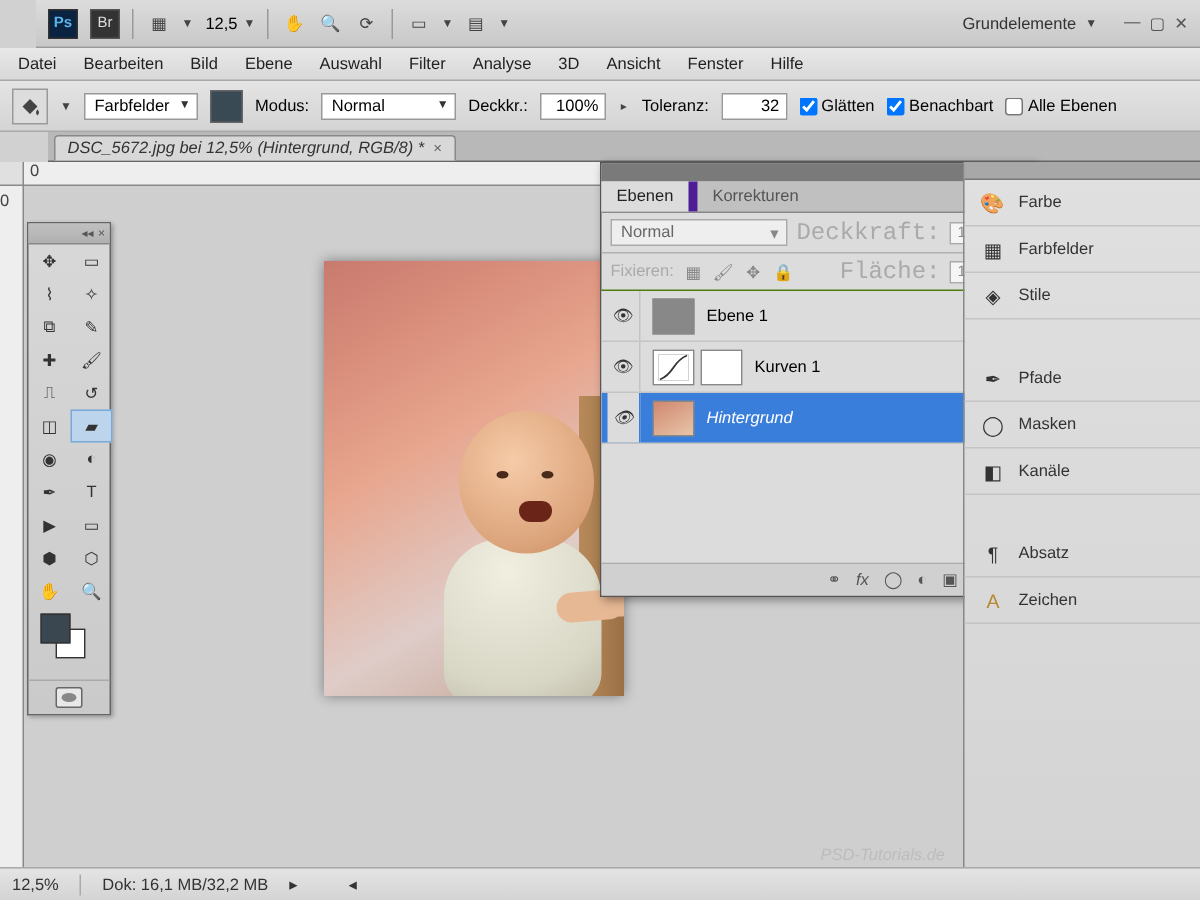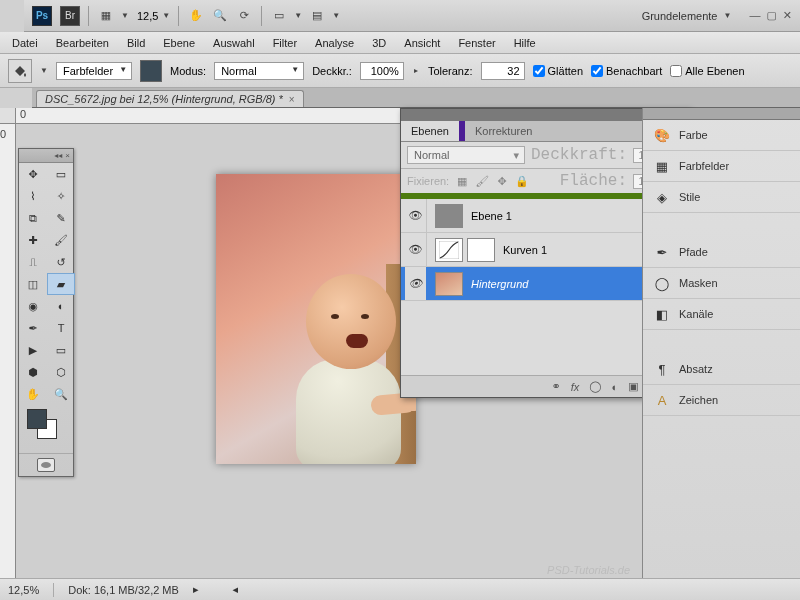--- a/index.html
+++ b/index.html
@@ -74,21 +74,21 @@
 .lp-titlebar span { color:#ccc; font-size:8px;}
 .lp-tabs { display:flex; background:#c0c0c0; border-bottom:1px solid #888; align-items:center;}
 .lp-tab { padding:4px 10px; color:#555; }
 .lp-tab.act { background:#dcdcdc; color:#222; border-right:6px solid #4c1d95;}
 .lp-menu { margin-left:auto; padding:0 6px; color:#555;}
 .lp-opts { display:flex; align-items:center; padding:4px 6px; gap:6px; border-bottom:1px solid #b0b0b0;}
 .blend-sel { flex:1; border:1px solid #aaa; background:#eee; padding:2px 6px; color:#666; position:relative;}
 .blend-sel::after{content:'▾'; position:absolute; right:5px; color:#888;}
 .op-lbl { color:#aaa; font-size:16px;font-family:Liberation Mono, monospace;}
 .op-val { border:1px solid #aaa; background:#f5f5f5; padding:1px 4px; color:#888; width:36px; text-align:right; font-size:10px;}
-.lp-lock { display:flex; align-items:center; padding:3px 6px; gap:6px; border-bottom:6px solid #4d7c0f; color:#aaa; font-size:10px;}
+.lp-lock { display:flex; align-items:center; padding:3px 6px; gap:6px; border-bottom:1px solid #4d7c0f; color:#aaa; font-size:10px;}
 .lock-ic { width:14px; height:14px; display:flex; align-items:center; justify-content:center; color:#888;}
 
 .layer-list { flex:1; background:#dcdcdc; overflow:hidden; position:relative;}
 .layer { display:flex; align-items:center; height:34px; border-bottom:1px solid #c4c4c4; padding:0 4px; gap:8px;}
 .layer.sel { background:#3a7edb; color:#fff; font-style:italic;}
 .eye { width:16px; text-align:center; color:#333;}
 .layer.sel .eye { color:#333; background:#dcdcdc; border-radius:2px;}
 .eye-col { width:22px; display:flex; justify-content:center; border-right:1px solid #c4c4c4; height:100%; align-items:center;}
 .layer.sel .eye-col { background:#dcdcdc; border-right-color:#3a7edb;}
 .thumb { width:28px; height:24px; border:1px solid #888; background:#888;}

